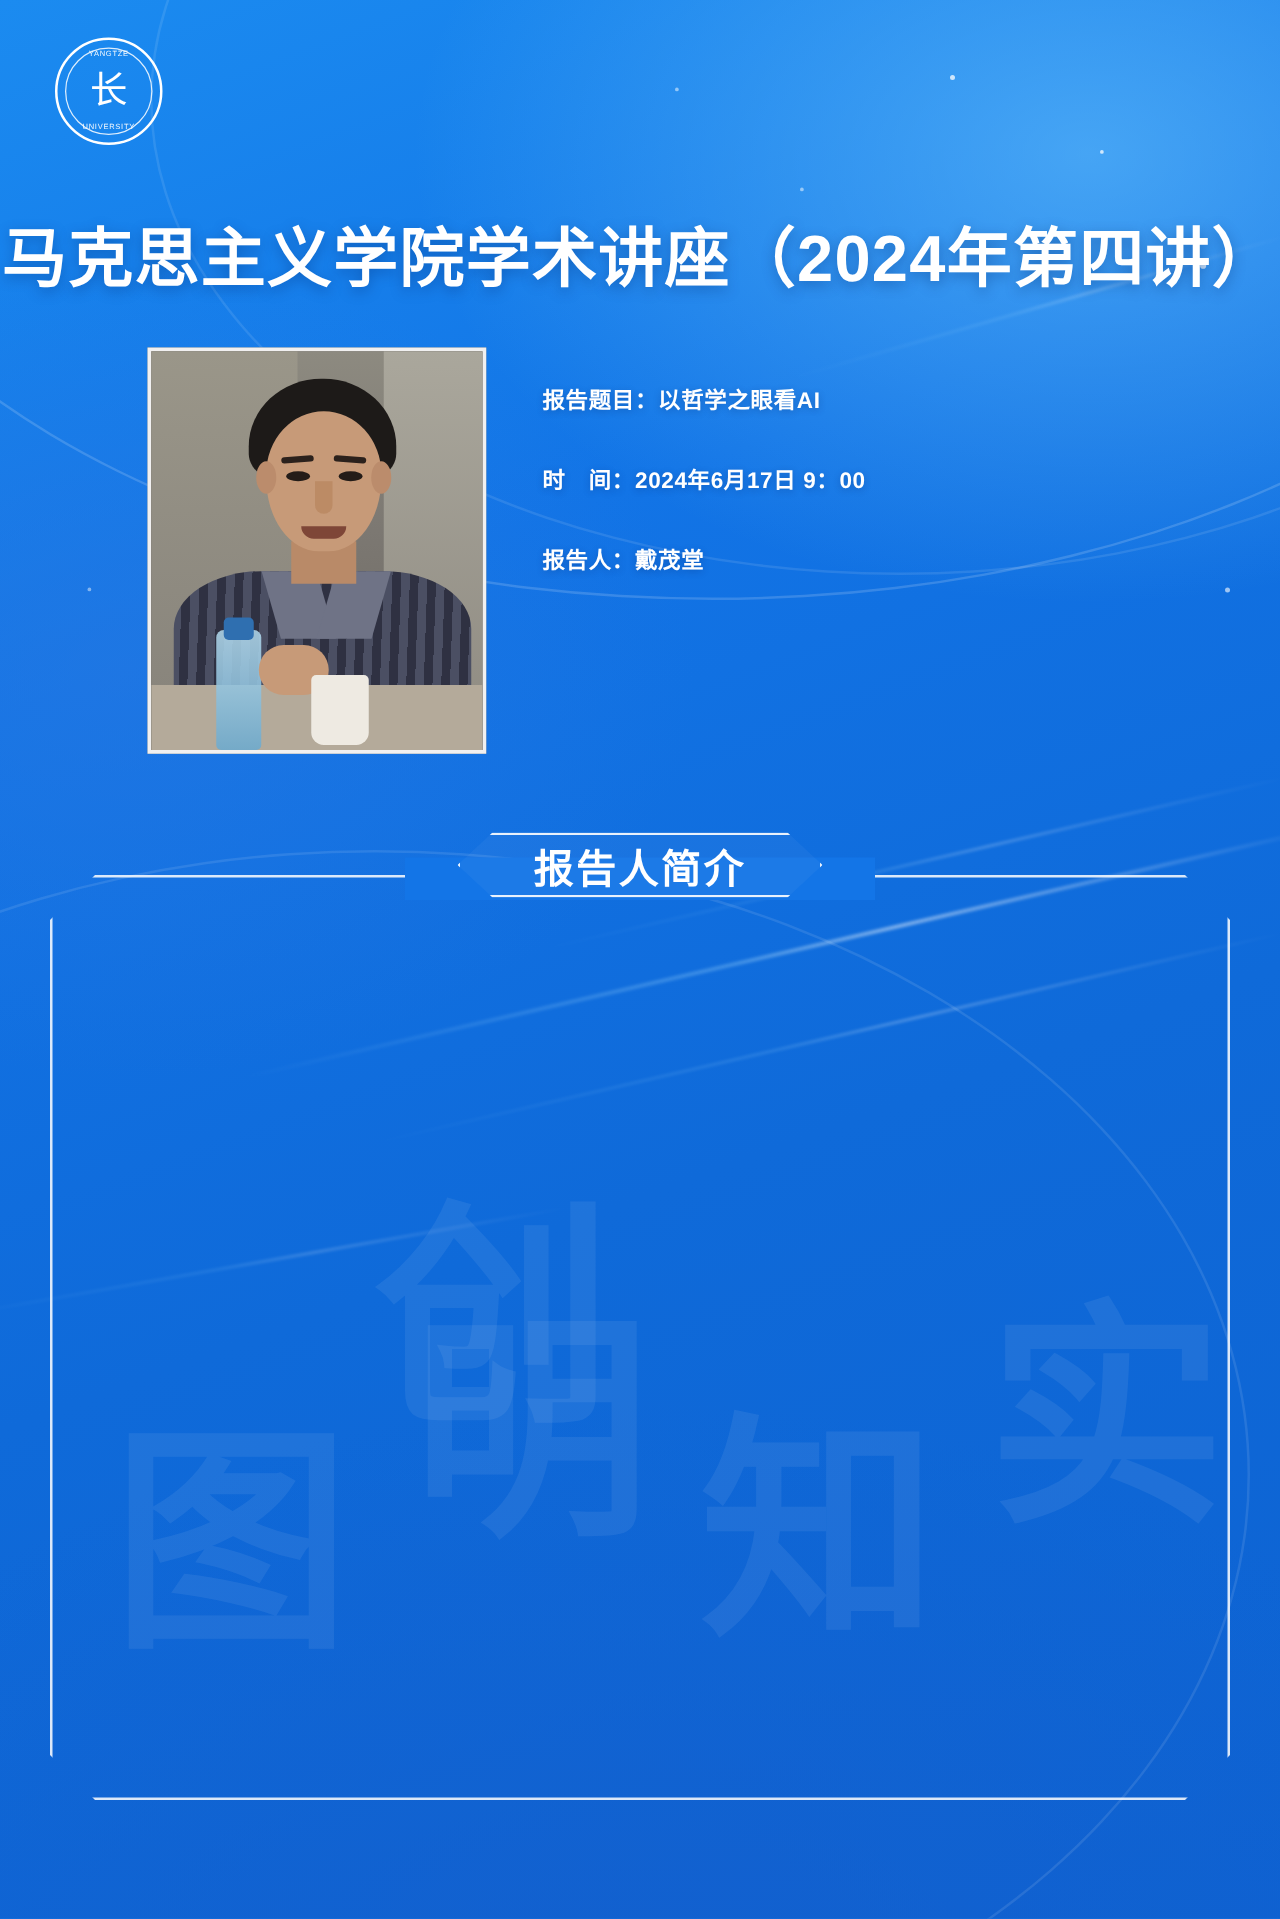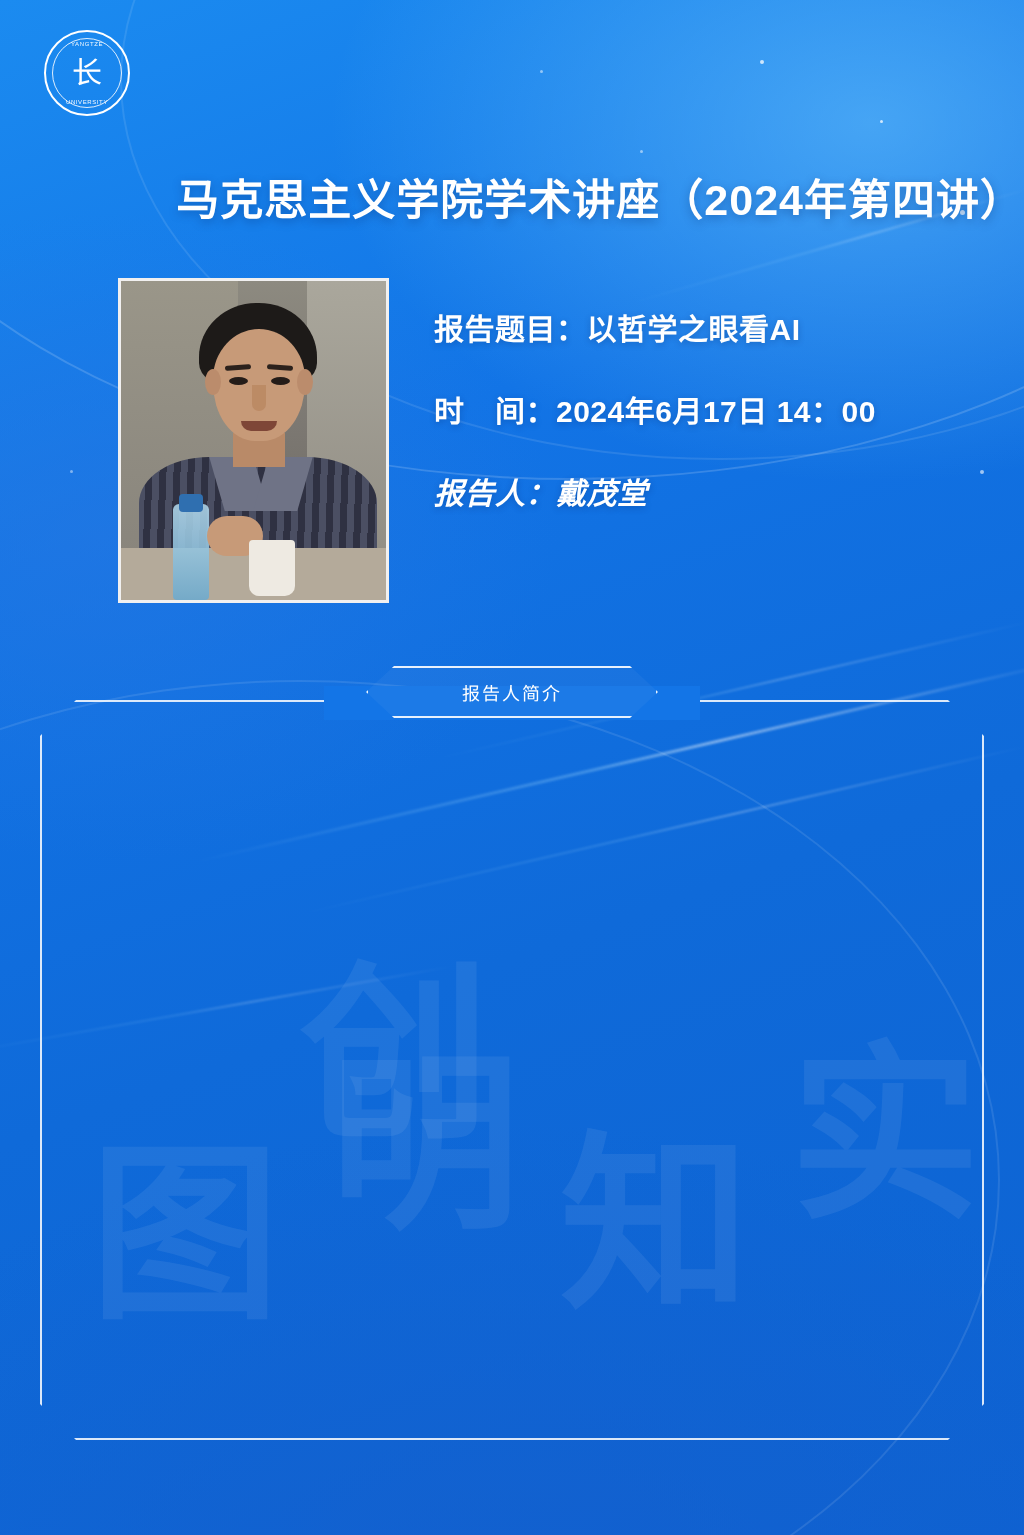--- a/index.html
+++ b/index.html
@@ -93,23 +93,23 @@
     font-weight:700;
     font-family:"DejaVu Serif","Liberation Serif",serif;
     letter-spacing:2px;
     font-style:italic;
     text-shadow:0 2px 6px rgba(0,40,110,.35);
   }
 
   
   .main-title {
     position:absolute; top:165px; left:0; width:100%;
-    text-align:right;
-    color:#ffffff;
-    font-size:43px;
+    text-align:center;
+    color:#ffffff;
+    font-size:52px;
     font-weight:700;
     letter-spacing:1px;
     text-shadow:0 3px 10px rgba(0,40,110,.35);
   }
 
   
   .photo {
     position:absolute; left:118px; top:278px;
     width:271px; height:325px;
     border:3px solid rgba(255,255,255,0.9);
@@ -146,49 +146,49 @@
     background:linear-gradient(180deg,rgba(180,220,240,.85),rgba(110,170,205,.9)); border-radius:6px 6px 4px 4px;}
   .ph-bottlecap{ position:absolute; left:58px; bottom:88px; width:24px; height:18px; background:#2f6fb0; border-radius:4px;}
   .ph-cup{ position:absolute; left:128px; bottom:4px; width:46px; height:56px; background:#eeeae2; border-radius:4px 4px 10px 10px;}
   .ph-hand{ position:absolute; left:86px; bottom:44px; width:56px; height:40px; background:#c79a78; border-radius:22px;}
 
   .info {
     position:absolute; left:434px; top:305px;
     color:#fff;
   }
   .info-line {
-    font-size:30px;
+    font-size:18px;
     font-weight:700;
     letter-spacing:.5px;
     margin-bottom:38px;
     text-shadow:0 2px 6px rgba(0,40,110,.3);
     white-space:nowrap;
   }
-  .info-line:last-child { margin-bottom:0;font-style:italic; }
+  .info-line:last-child { margin-bottom:0; }
 
   
   .frame {
     position:absolute; left:40px; top:700px; width:944px; height:740px;
     border:2px solid rgba(255,255,255,0.85);
     clip-path: polygon(0 36px, 36px 0, calc(100% - 36px) 0, 100% 36px, 100% calc(100% - 36px), calc(100% - 36px) 100%, 36px 100%, 0 calc(100% - 36px));
   }
   .frame-mask {
     position:absolute; left:324px; top:686px; width:376px; height:34px;
     background:#1375e7;
   }
   .badge {
     position:absolute; left:366px; top:666px;
     width:292px; height:52px;
     border:2px solid rgba(255,255,255,0.9);
     clip-path: polygon(28px 0, calc(100% - 28px) 0, 100% 50%, calc(100% - 28px) 100%, 28px 100%, 0 50%);
     display:flex; align-items:center; justify-content:center;
     background:rgba(255,255,255,0.04);
   }
   .badge span {
-    color:#fff; font-size:18px; font-weight:400; letter-spacing:2px;
+    color:#fff; font-size:32px; font-weight:700; letter-spacing:2px;
   }
 
   .bio {
     position:absolute; left:92px; top:790px; width:842px;
     color:#ffffff;
     font-family:"DejaVu Serif","Liberation Serif",serif;
     font-size:32px;
     line-height:1.78;
     text-indent:64px;
     text-align:justify;
@@ -266,21 +266,21 @@
       <div class="ph-table"></div>
       <div class="ph-bottle"></div>
       <div class="ph-bottlecap"></div>
       <div class="ph-hand"></div>
       <div class="ph-cup"></div>
     </div>
   </div>
 
   <div class="info">
     <div class="info-line">报告题目：以哲学之眼看AI</div>
-    <div class="info-line">时　间：2024年6月17日 14：00</div>
+    <div class="info-line">时　间：2024年6月17日 9：00</div>
     <div class="info-line">报告人：戴茂堂</div>
   </div>
 
   <div class="frame"></div>
   <div class="frame-mask"></div>
   <div class="badge">
     <span>报告人简介</span>
   </div>
 
 

